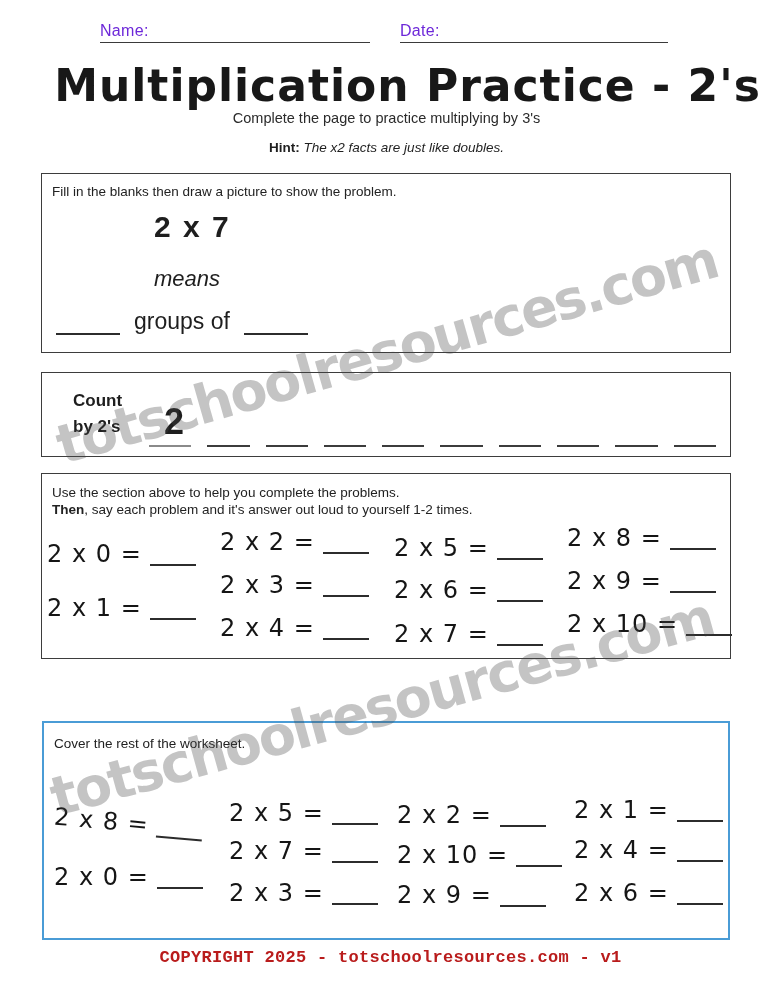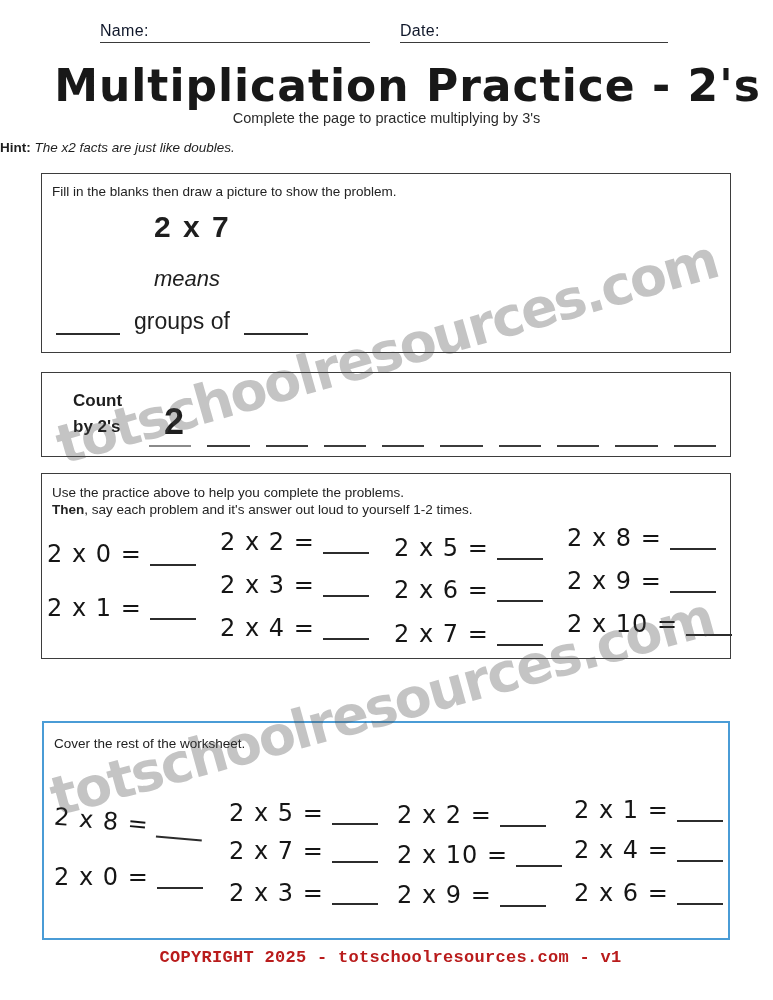--- a/index.html
+++ b/index.html
@@ -6,37 +6,37 @@
   html,body { background:#ffffff; }
   body { font-family:"Liberation Sans", sans-serif; color:#1e1e1e; }
   .page {
     position:relative; width:773px; height:1000px; margin:0 auto;
     background:#ffffff; overflow:hidden;
   }
   
   .field-group { position:absolute; top:22px; font-size:16px; }
   .name-group { left:100px; }
   .date-group { left:400px; }
-  .field-label { font-size:16px; color:#0f172a; letter-spacing:.3px; }
+  .field-label { font-size:16px; color:#6d28d9; letter-spacing:.3px; }
   .name-group .field-label, .date-group .field-label { position:relative; z-index:2; }
   .name-underline { position:absolute; left:0; top:20px; width:270px; border-bottom:1.6px solid #3a3a3a; }
   .date-underline { position:absolute; left:0; top:20px; width:268px; border-bottom:1.6px solid #3a3a3a; }
 
   .title {
     position:absolute; top:60px; left:0; width:100%; text-align:center;
     font-size:44px; font-weight:800; letter-spacing:1px; color:#181818;
     font-family:"DejaVu Sans", sans-serif;
     margin-left:21px;
   }
   .subtitle {
     position:absolute; top:110px; left:0; width:100%; text-align:center;
     font-size:14.5px; color:#2a2a2a;
   }
   .hint-row {
-    position:absolute; top:140px; left:0; width:100%; 
+    position:absolute; top:140px; left:0; width:100%; text-align:center;
     font-size:13.5px; color:#1f1f1f;
   }
   .hint-label { font-weight:bold; }
   .hint-text { font-style:italic; }
 
   
   .wbox { position:absolute; background:#fff; border:1.6px solid #3d3d3d;text-align:right; }
   .box1 { left:41px; top:173px; width:690px; height:180px; }
   .box2 { left:41px; top:372px; width:690px; height:85px; }
   .box3 { left:41px; top:473px; width:690px; height:186px; }
@@ -126,21 +126,21 @@
       <span class="count-cell"></span>
       <span class="count-cell"></span>
       <span class="count-cell"></span>
       <span class="count-cell"></span>
       <span class="count-cell"></span>
       <span class="count-cell"></span>
     </div>
   </div>
 
   <div class="wbox box3">
-    <div class="instr" style="top:10px;">Use the practice above to help you complete the problems.</div>
+    <div class="instr" style="top:10px;">Use the section above to help you complete the problems.</div>
     <div class="instr" style="top:27px;">
       <span class="bold">Then</span><span>, say each problem and it's answer out loud to yourself 1-2 times.</span>
     </div>
 
     <div class="prob" style="left:5px;  top:66px;"><span class="prob-text">2 x 0 =</span><span class="prob-blank"></span></div>
     <div class="prob" style="left:5px;  top:120px;"><span class="prob-text">2 x 1 =</span><span class="prob-blank"></span></div>
 
     <div class="prob" style="left:178px; top:54px;"><span class="prob-text">2 x 2 =</span><span class="prob-blank"></span></div>
     <div class="prob" style="left:178px; top:97px;"><span class="prob-text">2 x 3 =</span><span class="prob-blank"></span></div>
     <div class="prob" style="left:178px; top:140px;"><span class="prob-text">2 x 4 =</span><span class="prob-blank"></span></div>

